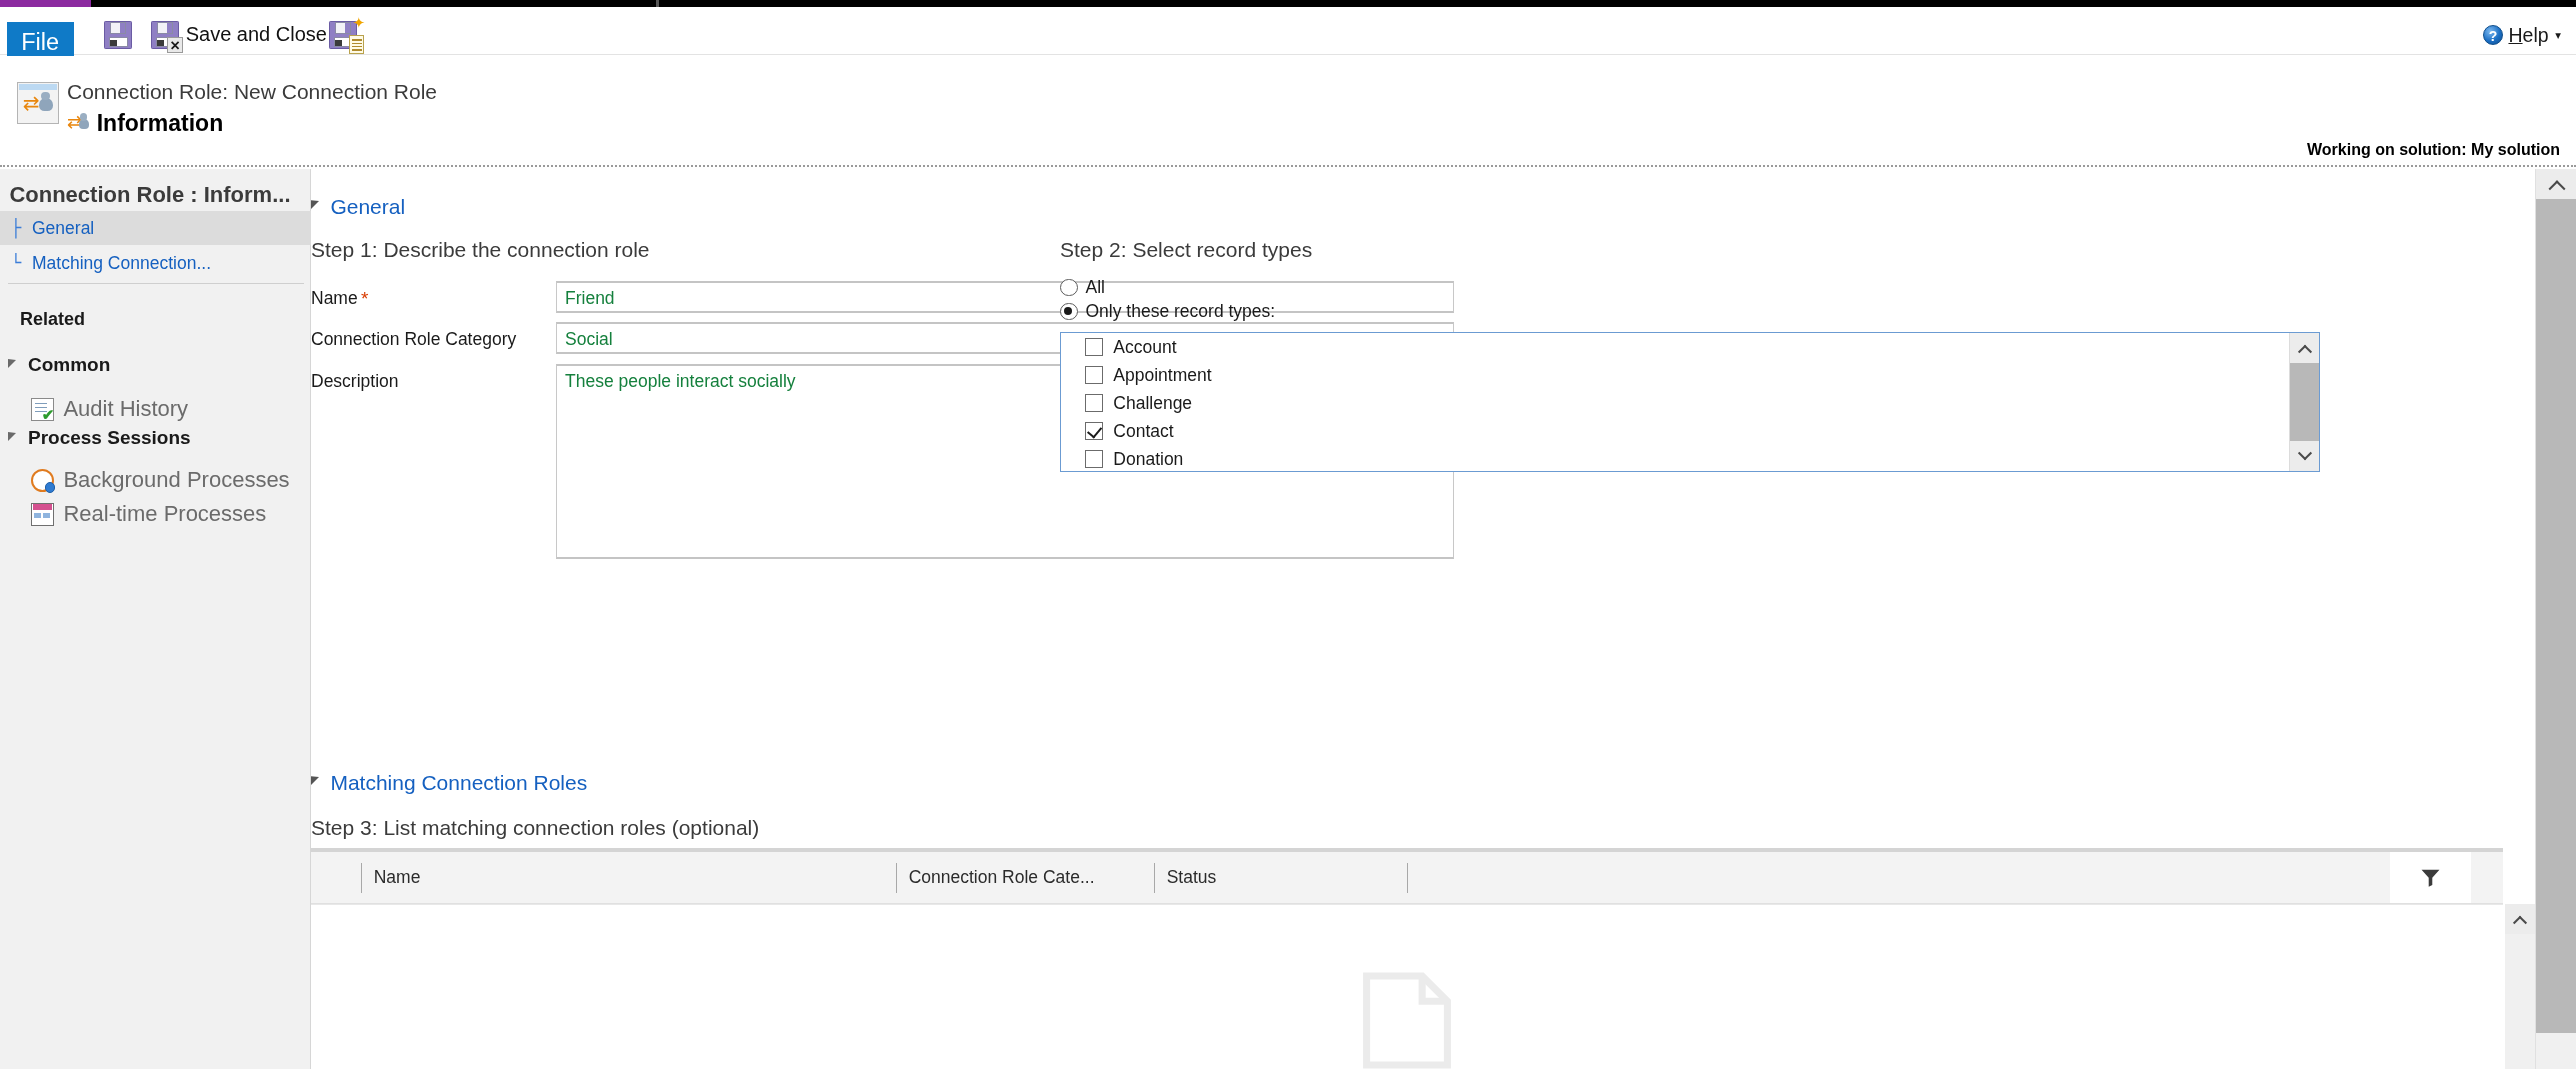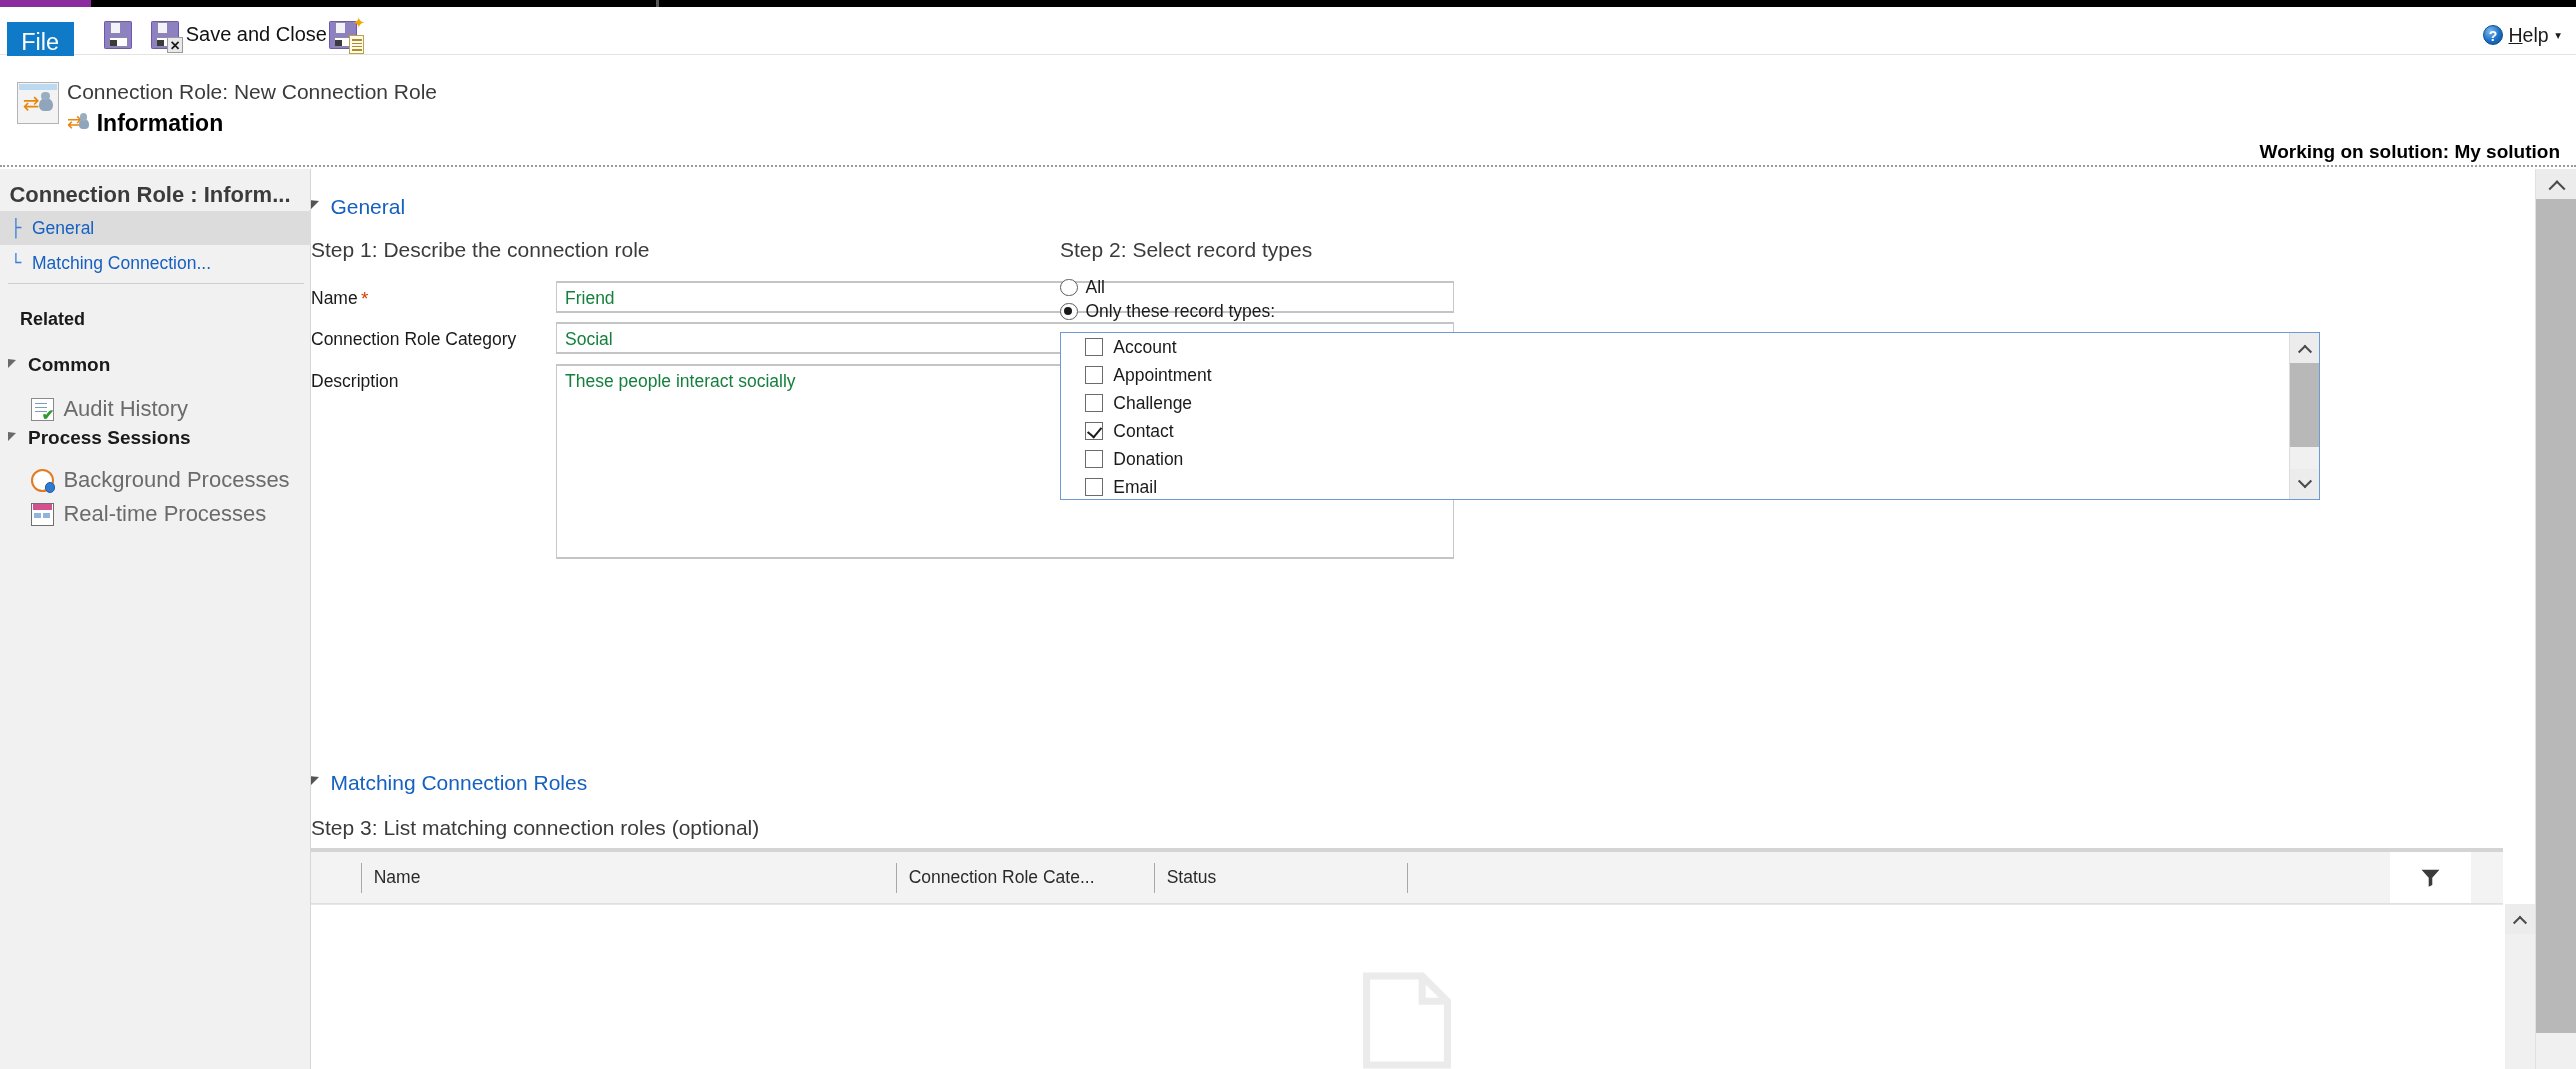--- a/index.html
+++ b/index.html
@@ -92,21 +92,21 @@
     position:absolute; left:67px; top:54px; display:flex; align-items:center; gap:6.7px;
   }
   #subtitle-icon { position:relative; width:23px; height:23px; flex:0 0 23px; }
   #subtitle-icon .a { position:absolute; left:0; top:1.3px; font-size:18px; line-height:18px; color:#e8870f; }
   #subtitle-icon .p { position:absolute; right:0.7px; top:6.7px; width:10.8px; height:10.8px; border-radius:50% 50% 40% 40%; background:#8fa5bb; }
   #subtitle-icon .p:after { content:""; position:absolute; left:1.3px; top:-5.4px; width:7.4px; height:7.4px; border-radius:50%; background:#9aaec2; }
   #record-subtitle { font-size:23px; font-weight:bold; color:#000; white-space:nowrap; }
 
   #solution-note {
     position:absolute; right:16px; top:85px;
-    font-size:19px; font-weight:bold; color:#000; white-space:nowrap;
+    font-size:16px; font-weight:bold; color:#000; white-space:nowrap;
   }
 
   #header-dotted {
     position:absolute; top:165px; left:0; width:2576px; height:0;
     border-top:2px dotted #9a9a9a;
   }
 
   
   #sidebar {
     position:absolute; top:169px; left:0; width:311px; height:900px;
@@ -226,21 +226,21 @@
   }
   .radio.checked:after {
     content:""; position:absolute; left:3.4px; top:3.4px; width:8px; height:8px;
     border-radius:50%; background:#1a1a1a;
   }
   .radio-row .r-label { font-size:17.5px; color:#1a1a1a; white-space:nowrap; }
   #radio-all { left:749px; top:108px; }
   #radio-only { left:749px; top:132px; }
 
   #recordtype-list {
-    position:absolute; left:749px; top:163px; width:1260px; height:168px;
+    position:absolute; left:749px; top:163px; width:1260px; height:140px;
     border:1.3px solid #6b9bd2; background:#ffffff; overflow:hidden;
   }
   #recordtype-inner { position:absolute; left:0; top:0; right:31px; bottom:0; overflow:hidden; }
   .rt-item {
     height:28px; display:flex; align-items:center; gap:10.8px; padding-left:24px; cursor:pointer;
   }
   .cb {
     width:17.5px; height:17.5px; border:1.3px solid #6b6b6b; background:#fff;
     position:relative; flex:0 0 17.5px;
   }

